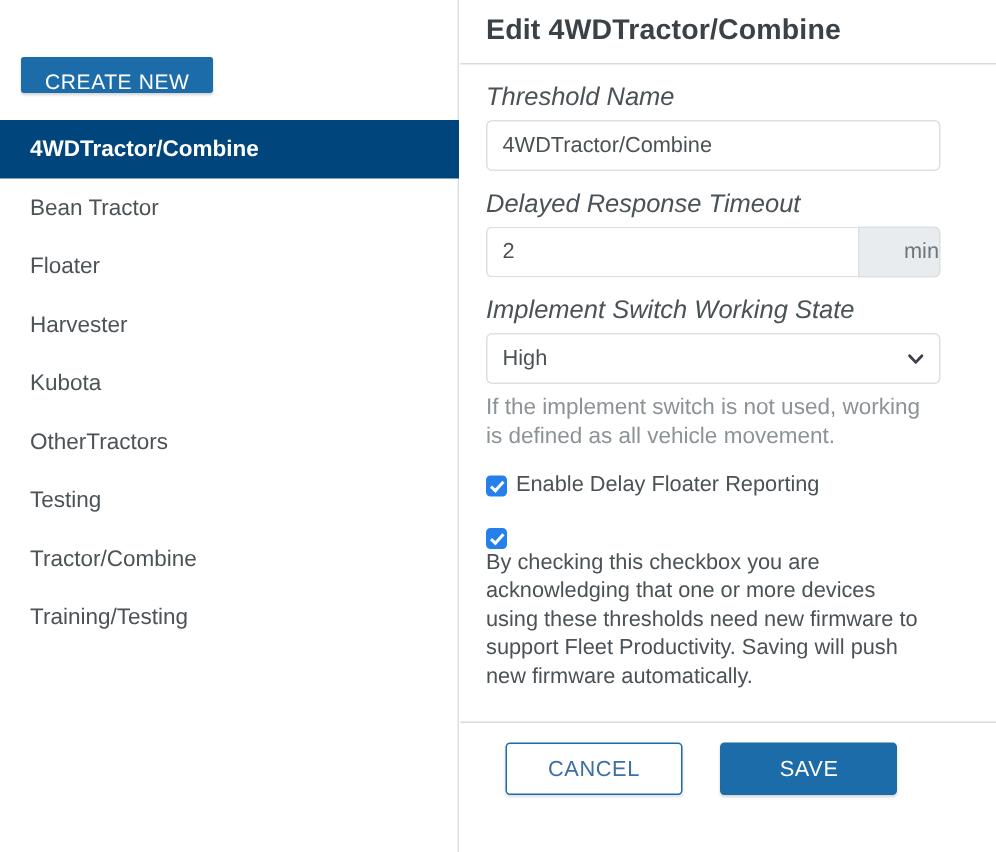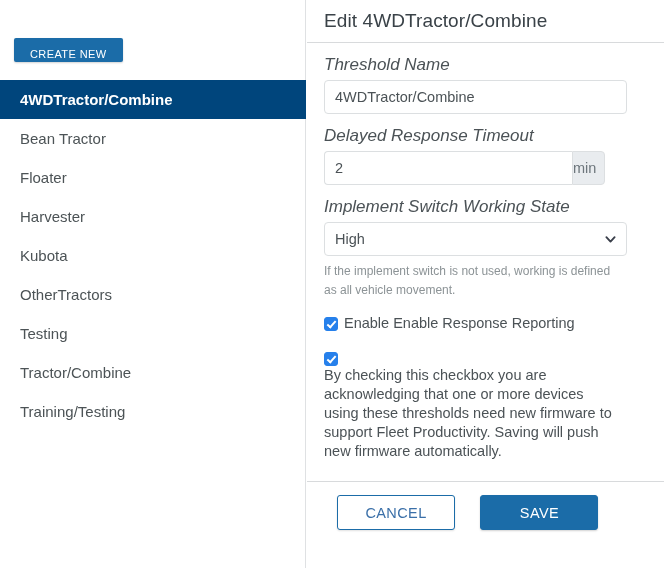--- a/index.html
+++ b/index.html
@@ -33,21 +33,21 @@
     position: absolute;
     left: 14px;
     top: 38px;
     height: 24px;
     padding: 0 16px;
     background: #1b6ca8;
     color: #ffffff;
     border: none;
     border-radius: 2px;
     font-family: "Liberation Sans", sans-serif;
-    font-size: 11px;
+    font-size: 14px;
     letter-spacing: .4px;
     cursor: pointer;
     box-shadow: 0 1px 2px rgba(0,0,0,0.18);
     line-height: 33px;
     text-align: center;
   }
 
   #threshold-list {
     position: absolute;
     left: 0;
@@ -80,21 +80,21 @@
     top: 0;
     width: 357px;
     height: 568px;
     background: #ffffff;
   }
 
   #panel-title {
     margin: 0;
     padding: 10px 0 0 17px;
     font-size: 19px;
-    font-weight: 400;
+    font-weight: 700;
     color: #3a4248;
     letter-spacing: .1px;
   }
 
   .divider {
     border: 0;
     border-top: 1px solid #d8dadc;
     margin: 10px 0 0 0;
     width: 357px;
   }
@@ -129,24 +129,24 @@
     display: flex;
     width: 303px;
   }
   .input-group .text-input {
     width: 248px;
     border-top-right-radius: 0;
     border-bottom-right-radius: 0;
     border-right: 0;
   }
   .input-addon {
-    width: 33px;
+    width: 55px;
     height: 34px;
     line-height: 33px;
-    text-align: left;
+    text-align: right;
     background: #e9ecef;
     border: 1px solid #dcdfe1;
     border-top-right-radius: 4px;
     border-bottom-right-radius: 4px;
     font-size: 14.5px;
     color: #6d767c;
   }
 
   .select-wrap {
     position: relative;
@@ -172,21 +172,21 @@
     position: absolute;
     right: 11px;
     top: 12px;
     pointer-events: none;
     width: 11px;
     height: 11px;
   }
 
   .helper-text {
     margin: 6px 0 0 0;
-    font-size: 12px;
+    font-size: 15px;
     line-height: 19px;
     color: #8c9396;
     width: 292px;
   }
 
   .check-row {
     display: flex;
     align-items: flex-start;
     margin-top: 14px;
   }
@@ -331,21 +331,21 @@
         </select>
         <svg class="select-chevron" viewBox="0 0 12 12">
           <path d="M1.5 3.5 L6 8.3 L10.5 3.5" fill="none" stroke="#3a3f4a" stroke-width="2" stroke-linecap="round" stroke-linejoin="round"></path>
         </svg>
       </div>
 
       <p class="helper-text">If the implement switch is not used, working is defined as all vehicle movement.</p>
 
       <div class="check-row">
         <input class="cbx" type="checkbox" checked="" style="">
-        <span class="check-label">Enable Enable Response Reporting</span>
+        <span class="check-label">Enable Delay Floater Reporting</span>
       </div>
 
       <div class="check-row second">
         <input class="cbx" type="checkbox" checked="" style="">
         <span class="check-label para">By checking this checkbox you are acknowledging that one or more devices using these thresholds need new firmware to support Fleet Productivity. Saving will push new firmware automatically.</span>
       </div>
 
     </div>
 
     <hr id="footer-divider">

